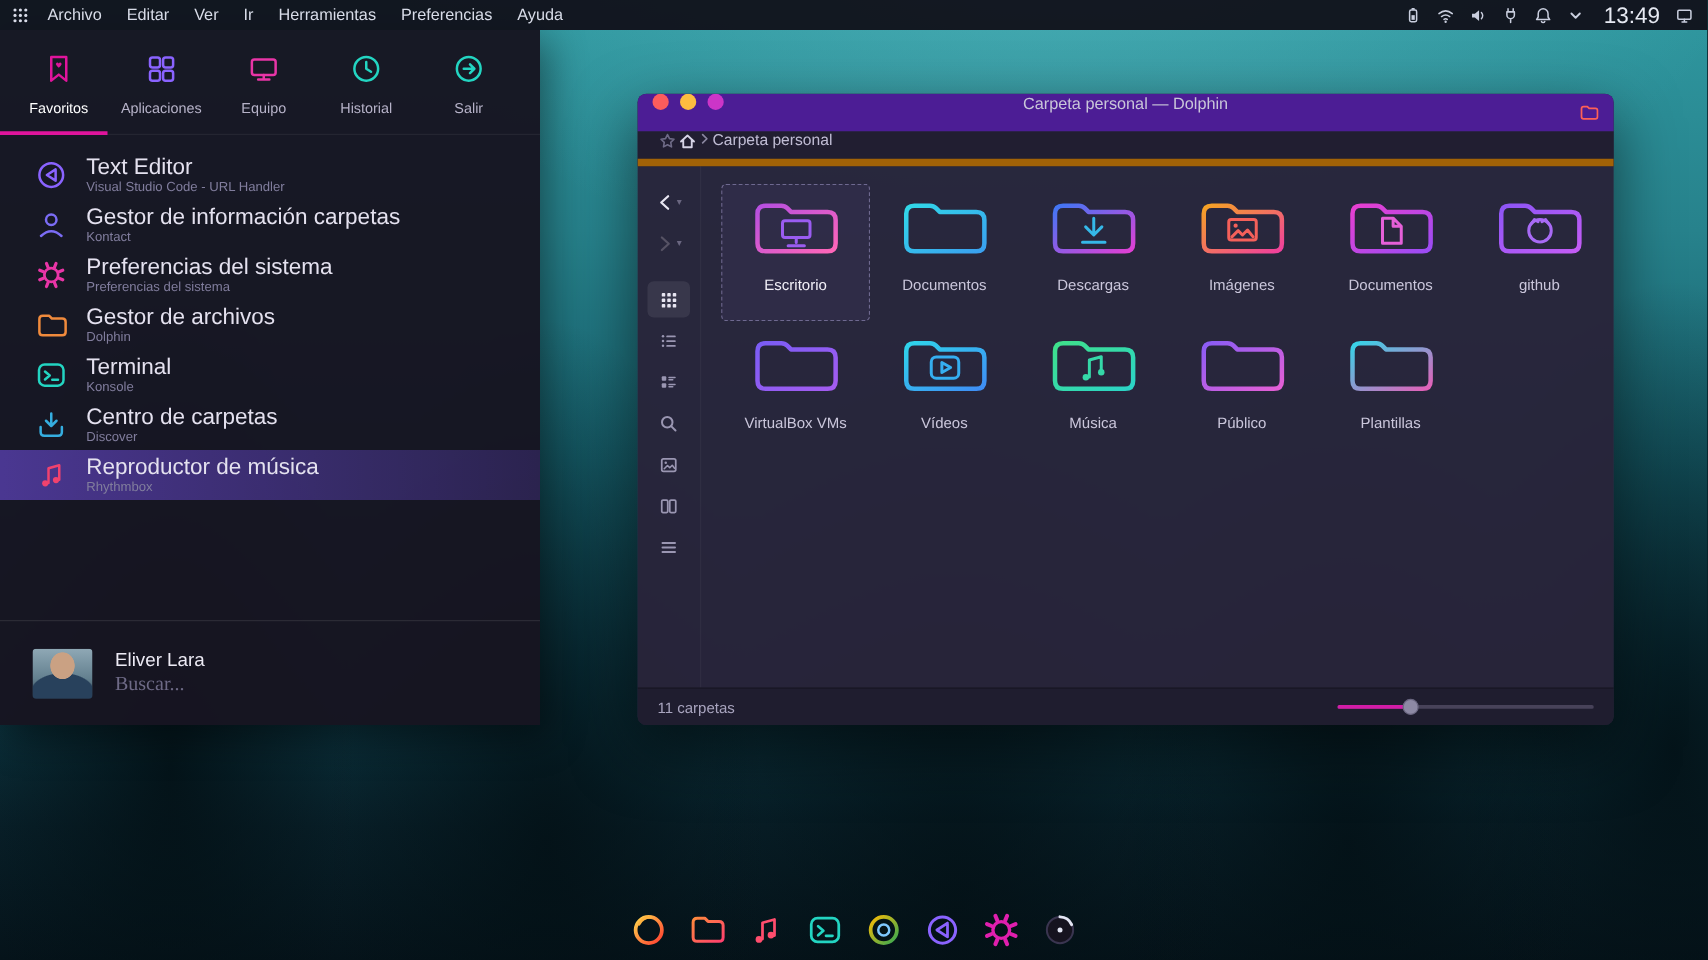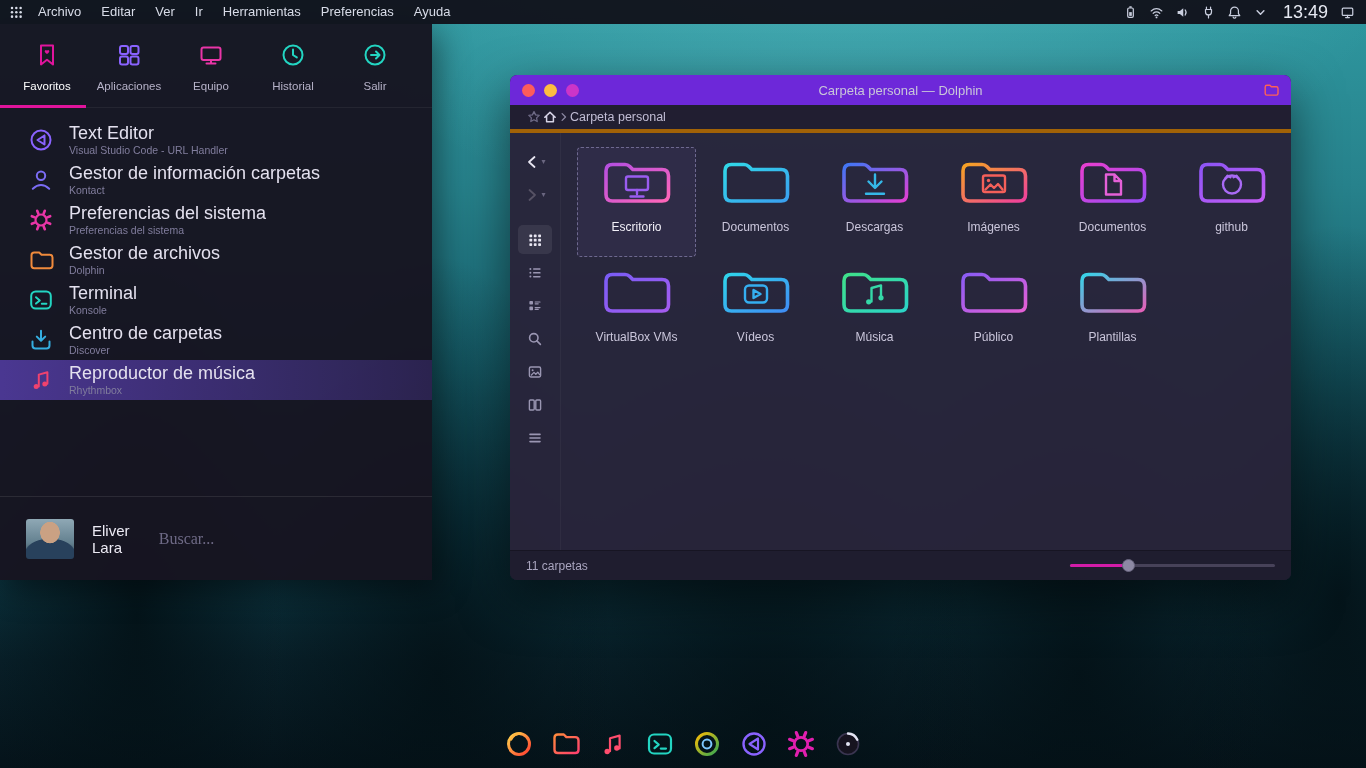--- a/index.html
+++ b/index.html
@@ -41,34 +41,34 @@
 .app-item.selected{background:linear-gradient(90deg,rgba(126,87,255,.50),rgba(126,87,255,.20))}
 .app-icon{width:26px;height:26px;display:flex;align-items:center;justify-content:center;flex:0 0 26px}
 .app-title{display:block;font-size:18px;color:#e4e1ef;line-height:1.2}
 .app-sub{display:block;font-size:10.5px;color:#817d9d;line-height:1.25}
 .footer{position:absolute;left:0;bottom:0;width:100%;height:84px;border-top:1px solid rgba(255,255,255,.09);
  display:flex;align-items:center;padding:0 26px;gap:18px}
 .avatar{width:48px;height:40px;border-radius:3px;flex:0 0 48px;background:
  radial-gradient(10px 11px at 50% 34%, #caa183 95%, transparent),
  radial-gradient(26px 16px at 50% 88%, #28415c 95%, transparent),
  linear-gradient(180deg,#8fa8b5 0%,#63808f 60%,#33434f 100%)}
-.user-box{display:flex;flex-direction:row;gap:2px}
+.user-box{display:flex;flex-direction:column;gap:2px}
 .user-name{font-size:15px;color:#eceaf4}
 .search-input{background:transparent;border:none;outline:none;font-size:16px;color:#cfccdd;width:280px;font-family:Liberation Serif, serif}
 .search-input::placeholder{color:#6e6a86}
 
 
 .window{position:absolute;left:510px;top:75px;width:781px;height:505px;z-index:40;border-radius:7px;overflow:hidden;
  background:rgba(40,36,58,.97);box-shadow:0 18px 50px rgba(0,0,0,.55)}
-.titlebar{height:30px;background:#6d28d9;display:flex;align-items:center;padding:0 12px;position:relative}
+.titlebar{height:30px;background:#4c1d95;display:flex;padding:0 12px;position:relative}
 .dot{width:13px;height:13px;border-radius:50%;margin-right:9px}
 .dot.red{background:#fc5c5c}.dot.yellow{background:#fdbc40}.dot.magenta{background:#cc35c8}
 .win-title{position:absolute;left:0;right:0;text-align:center;font-size:13px;color:#c9c6d9;pointer-events:none}
 .tb-right{margin-left:auto;display:flex;align-items:center;z-index:2}
-.toolbar{height:28px;background:#211e31;display:flex;align-items:center;padding:0 16px;border-bottom:4px solid #a16207}
+.toolbar{height:28px;background:#211e31;display:flex;align-items:flex-start;padding:0 16px;border-bottom:6px solid #a16207}
 .crumb{font-size:12.5px;color:#c0bcd4}
 .win-body{position:absolute;top:58px;bottom:30px;left:0;right:0;display:flex}
 .win-sidebar{width:52px;display:flex;flex-direction:column;align-items:center;padding-top:12px;border-right:1px solid rgba(255,255,255,.04)}
 .tool{height:33px;width:38px;display:flex;align-items:center;justify-content:center;cursor:default}
 .tool .caret{font-size:8px;color:#6a6680;margin-left:1px}
 .tool.boxed{background:rgba(255,255,255,.08);border-radius:5px;height:29px;width:34px;margin:2px 0}
 .tool.gap-after{margin-bottom:12px}
 .folders{flex:1;padding:14px 0 0 16px;display:grid;grid-template-columns:repeat(6,119px);grid-auto-rows:110px;align-content:start}
 .folder{display:flex;flex-direction:column;align-items:center;gap:3px;padding-top:7px;border:1px dashed transparent;border-radius:4px;cursor:default}
 .folder.selected{border-color:rgba(165,155,205,.55);background:rgba(140,120,200,.08)}

